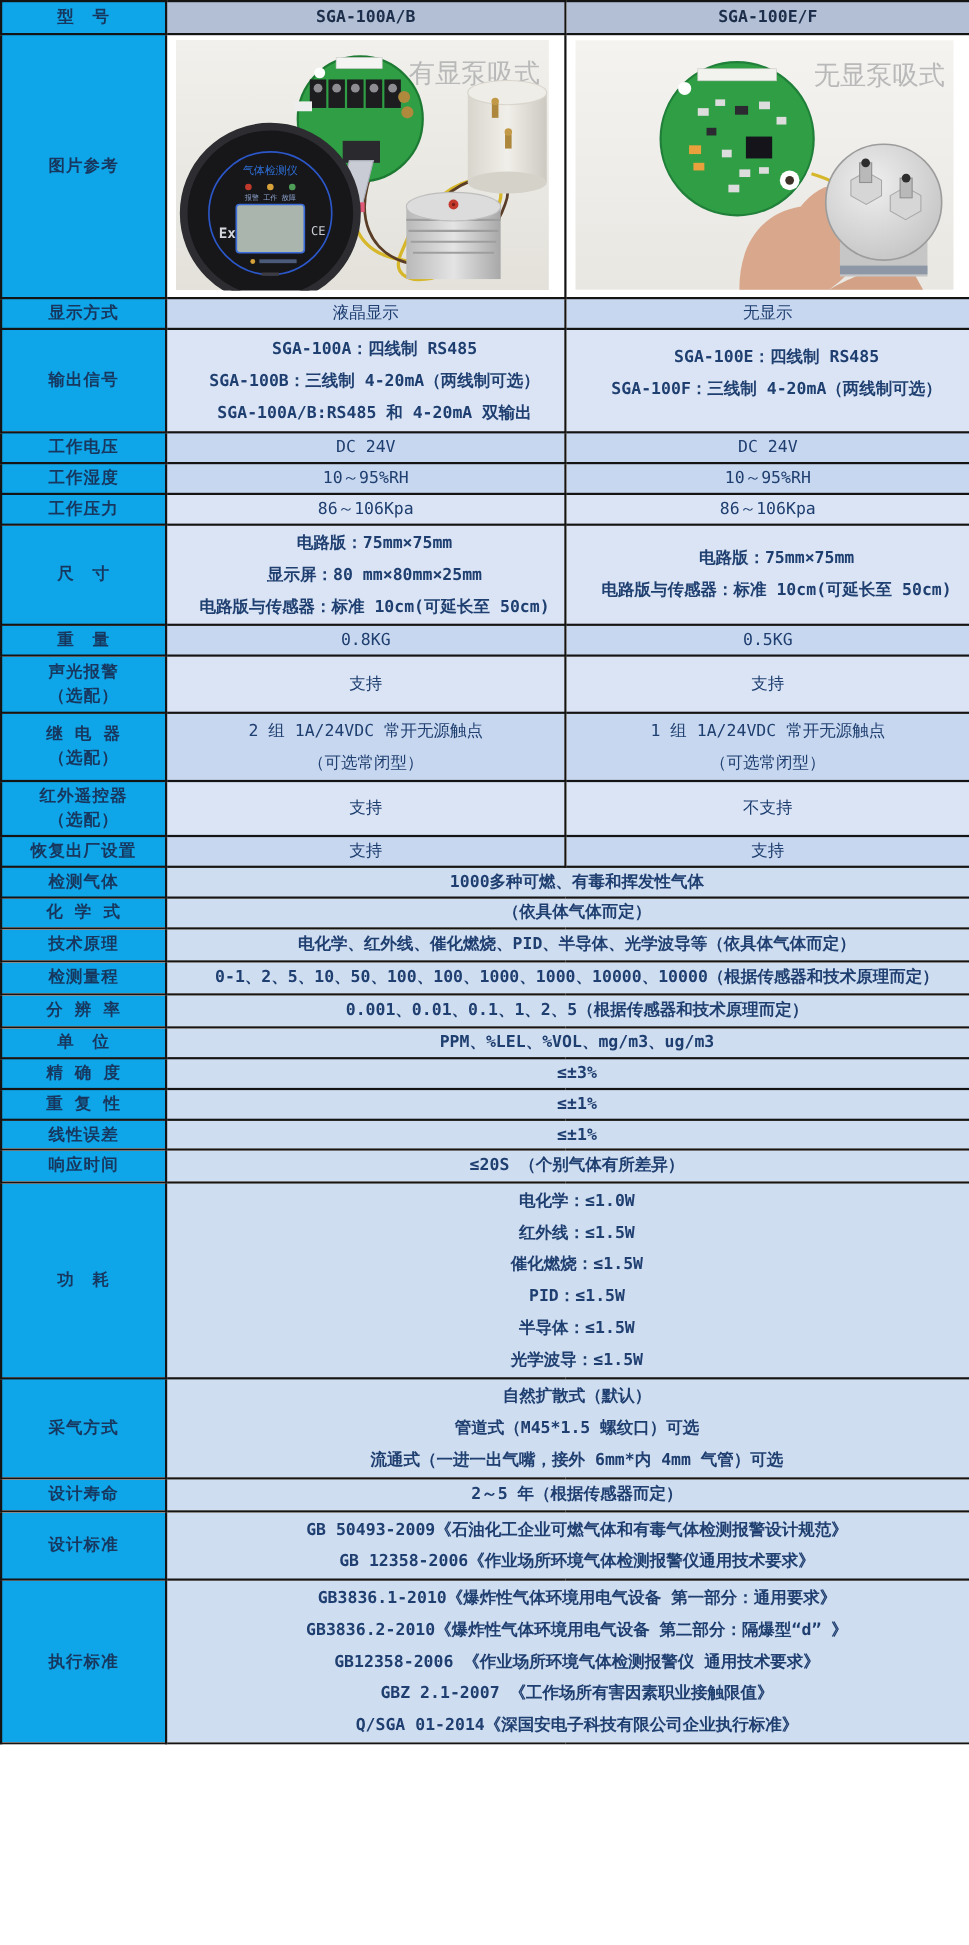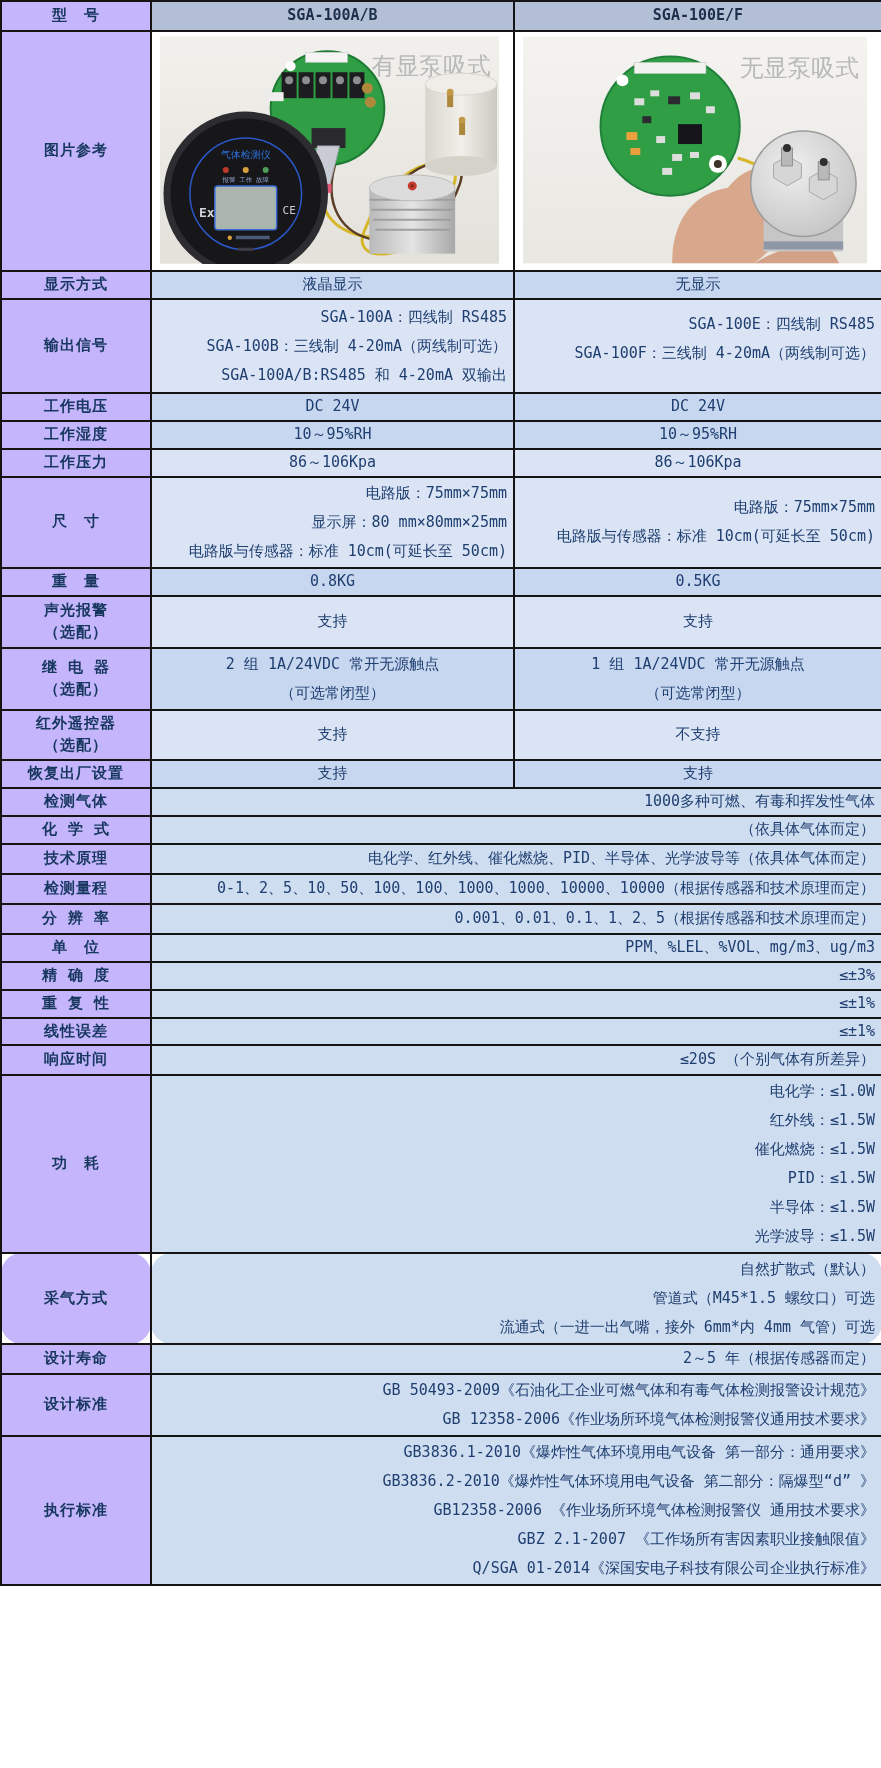--- a/index.html
+++ b/index.html
@@ -3,34 +3,34 @@
 <meta charset="utf-8">
 <style>
   html,body{margin:0;padding:0;background:#ffffff;}
   body{width:881px;font-family:"DejaVu Sans Mono","Liberation Serif",serif;}
   table{width:881px;border-collapse:collapse;table-layout:fixed;}
   td{border:2px solid #141414;box-sizing:border-box;vertical-align:middle;
      color:#1f3f70;font-size:15px;line-height:1.45;overflow:hidden;}
   col.c-label{width:150px;}
   col.c-a{width:363px;}
   col.c-b{width:368px;}
-  .lbl{background:#c4b5fd;color:#17375e;font-weight:bold;text-align:center;
+  .lbl{background:#0ea5e9;color:#17375e;font-weight:bold;text-align:center;
        font-size:15px;letter-spacing:1px;padding:2px;}
   .hdr{background:#b2bfd5;color:#1c2e4a;font-weight:bold;text-align:center;font-size:15px;}
   .bandA{background:#c7d7ef;}
   .bandB{background:#dae4f5;}
   .bandC{background:#cfddf1;}
   .center{text-align:center;}
-  .left{text-align:right;padding-left:22px;padding-right:6px;}
+  .left{text-align:center;padding-left:22px;padding-right:6px;font-weight:bold;}
   .lines div{line-height:29px;white-space:nowrap;}
   .imgcell{background:#ffffff;padding:4px 14px 6px 8px;}
   svg{display:block;}
   tr.h30 td{height:30px;} tr.h28 td{height:28px;} tr.h27 td{height:27px;}
   tr.h52 td{height:52px;} tr.h50 td{height:50px;} tr.h58 td{height:58px;} tr.h88 td{height:88px;} tr.h94 td{height:94px;}
-  tr.h90 td{height:90px;border-radius:21px;} tr.h175 td{height:175px;margin-left:28px;} tr.h160 td{height:116px;}
+  tr.h90 td{height:90px;} tr.h175 td{height:175px;margin-left:28px;} tr.h160 td{height:116px;}
   tr.h238 td{height:238px;}
 </style>
 </head>
 <body>
 
 <table>
   <colgroup>
       <col class="c-label">
       <col class="c-a">
       <col class="c-b">

